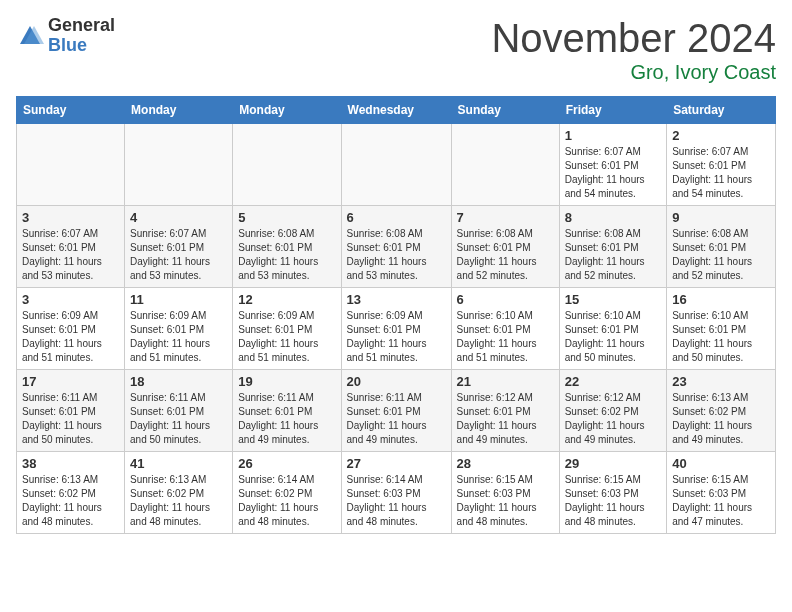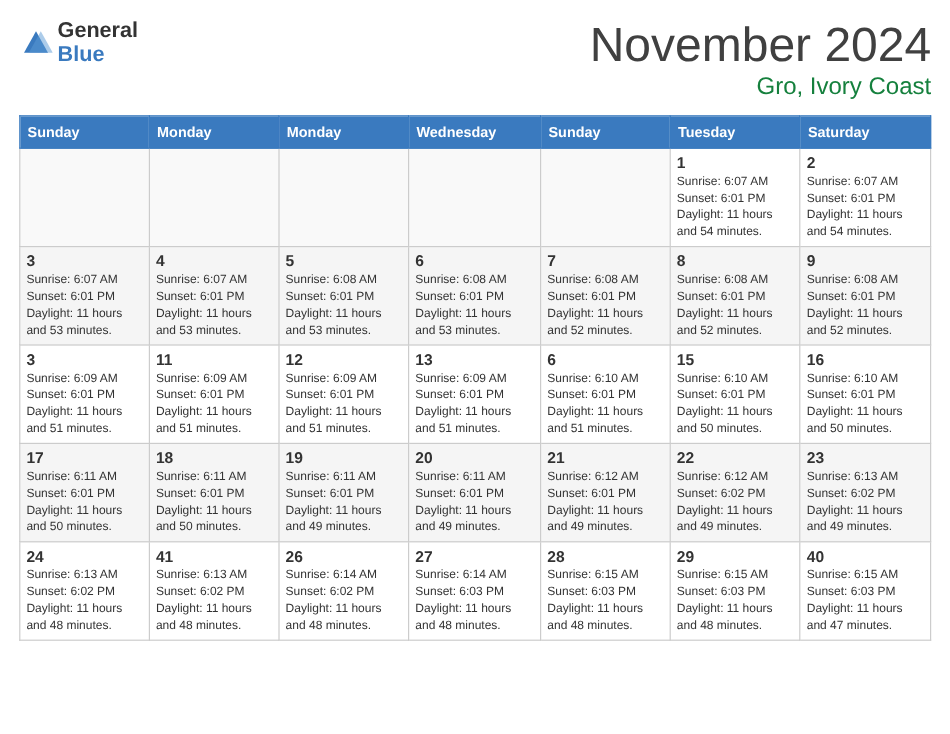--- a/index.html
+++ b/index.html
@@ -118,21 +118,21 @@
 </div>
 
 <table>
   <thead>
     <tr>
     <th>Sunday</th>
         <th>Monday</th>
         <th>Monday</th>
         <th>Wednesday</th>
         <th>Sunday</th>
-        <th>Tuesday</th>
+        <th>Friday</th>
         <th>Saturday</th>
       </tr>
   </thead>
   <tbody id="calendar-body">
   <tr>
         <td class="empty"></td>
         <td class="empty"></td>
         <td class="empty"></td>
         <td class="empty"></td>
         <td class="empty"></td>
@@ -276,21 +276,21 @@
         </td>
         <td>
           <span class="day-num">23</span>
           <div class="day-info">Sunrise: 6:13 AM
 Sunset: 6:02 PM
 Daylight: 11 hours and 49 minutes.</div>
         </td>
       </tr>
       <tr>
         <td>
-          <span class="day-num">24</span>
+          <span class="day-num">38</span>
           <div class="day-info">Sunrise: 6:13 AM
 Sunset: 6:02 PM
 Daylight: 11 hours and 48 minutes.</div>
         </td>
         <td>
           <span class="day-num">41</span>
           <div class="day-info">Sunrise: 6:13 AM
 Sunset: 6:02 PM
 Daylight: 11 hours and 48 minutes.</div>
         </td>

